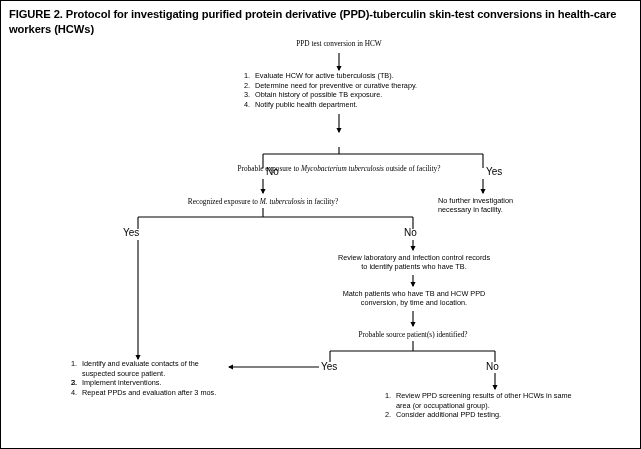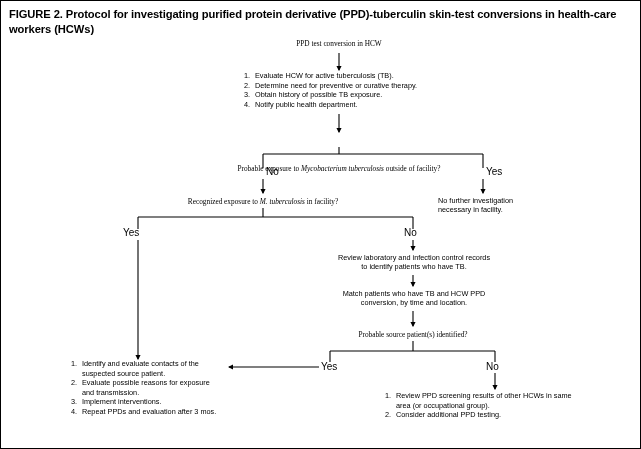--- a/index.html
+++ b/index.html
@@ -165,21 +165,21 @@
   <div class="node lft" style="left:334px; top:288px; width:158px; text-align:center;">
     <span>Match patients who have TB and HCW PPD conversion, by time and location.</span>
   </div>
 
   <div class="branch-label" style="left:320px; top:361px;">Yes</div>
   <div class="branch-label" style="left:485px; top:361px;">No</div>
 
   <div class="node" style="left:70px; top:358px; width:148px;">
     <ol class="steps">
       <li><span class="num">1.</span><span>Identify and evaluate contacts of the suspected source patient.</span></li>
-      <li><span class="num">2.</span><span>Evaluate possible reasons for exposure and transmission.</span></li>
+      <li><span class="num">2.</span></li>
       <li><span class="num">3.</span><span>Implement interventions.</span></li>
       <li><span class="num">4.</span><span>Repeat PPDs and evaluation after 3 mos.</span></li>
     </ol>
   </div>
 
   <div class="node" style="left:384px; top:390px; width:196px;">
     <ol class="steps">
       <li><span class="num">1.</span><span>Review PPD screening results of other HCWs in same area (or occupational group).</span></li>
       <li><span class="num">2.</span><span>Consider additional PPD testing.</span></li>
     </ol>

